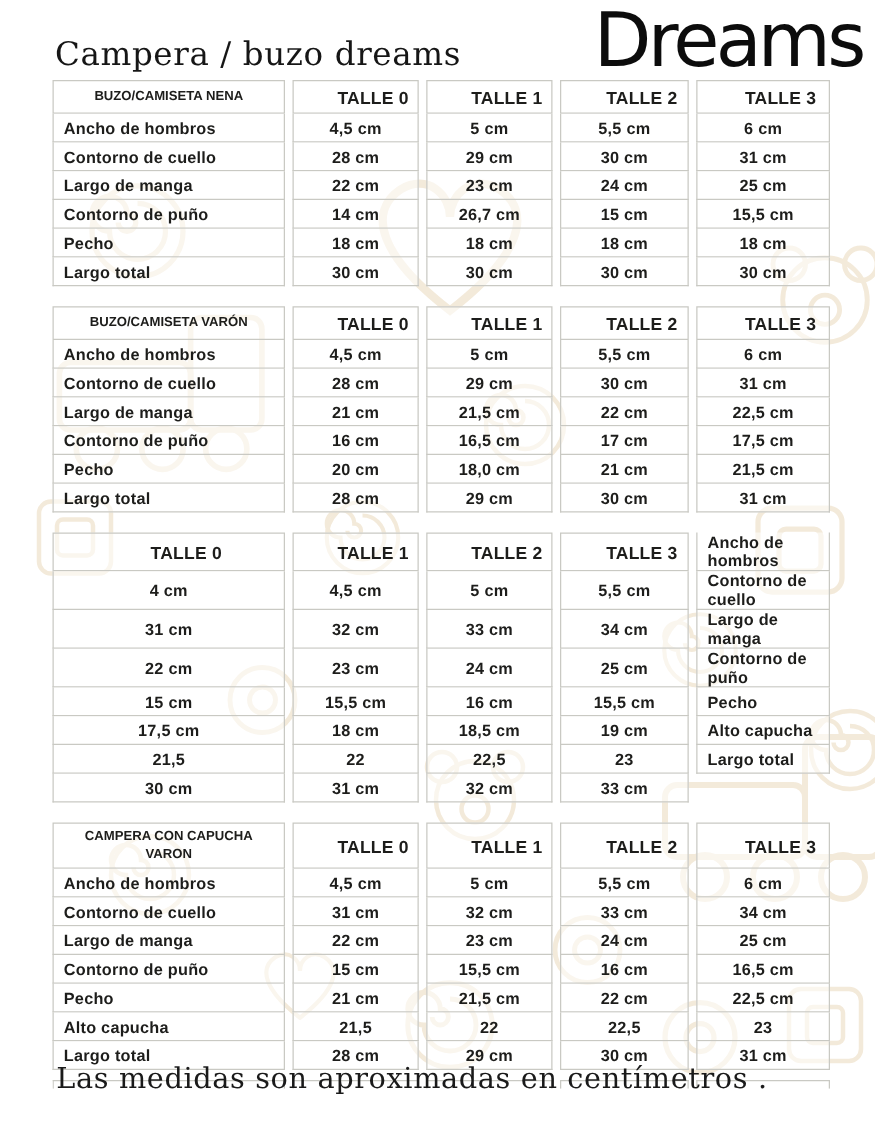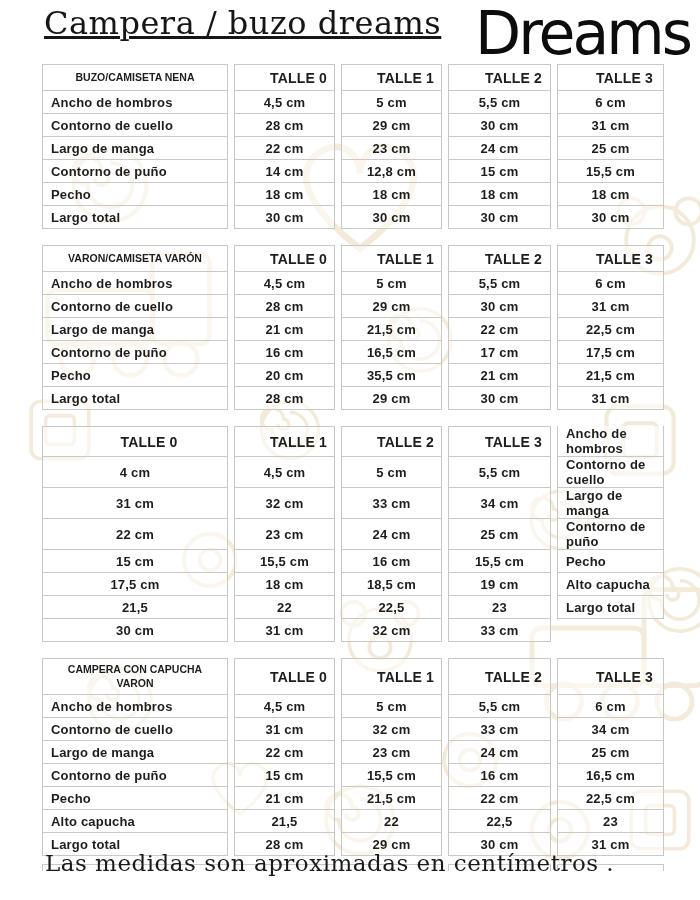--- a/index.html
+++ b/index.html
@@ -6,21 +6,21 @@
     --border:#c9c9c3;
     --text:#1d1d1b;
     --wm:#ead9bc;
   }
   *{box-sizing:border-box;margin:0;padding:0;}
   html,body{width:700px;height:900px;background:#fff;overflow:hidden;}
   .doc{position:relative;width:700px;height:900px;background:#fff;font-family:"Liberation Sans",sans-serif;color:var(--text);}
 
   
   .header{position:absolute;top:0;left:0;width:700px;height:64px;z-index:3;}
-  .doc-title{position:absolute;left:44px;top:4px;font-family:"DejaVu Serif",serif;font-weight:400;font-size:32px;letter-spacing:.5px;color:#161616;white-space:nowrap;text-decoration:underline;}
+  .doc-title{position:absolute;left:44px;top:29px;font-family:"DejaVu Serif",serif;font-weight:400;font-size:26px;letter-spacing:.5px;color:#161616;white-space:nowrap;}
   .brand{position:absolute;right:10px;top:0;height:66px;display:flex;align-items:center;font-family:"DejaVu Sans",sans-serif;font-weight:400;font-size:60px;letter-spacing:-3px;color:#0c0c0c;}
 
   
   .watermark{position:absolute;left:0;top:0;width:700px;height:900px;z-index:1;pointer-events:none;}
 
   
   .tables-region{position:absolute;left:42px;top:64px;width:622px;z-index:2;}
   .size-table{display:grid;grid-template-columns:186px 101px 101px 103px 107px;column-gap:6px;margin-bottom:16px;}
   .cell{background:rgba(255,255,255,0.55);border-left:1px solid var(--border);border-right:1px solid var(--border);border-bottom:1px solid var(--border);display:flex;align-items:center;justify-content:center;font-weight:700;color:var(--text);}
   .cell.head{border-top:1px solid var(--border);}
@@ -116,36 +116,36 @@
         <div class="cell value-cell">29 cm</div>
         <div class="cell value-cell">30 cm</div>
         <div class="cell value-cell">31 cm</div>
         <div class="cell label-cell">Largo de manga</div>
         <div class="cell value-cell">22 cm</div>
         <div class="cell value-cell">23 cm</div>
         <div class="cell value-cell">24 cm</div>
         <div class="cell value-cell">25 cm</div>
         <div class="cell label-cell">Contorno de puño</div>
         <div class="cell value-cell">14 cm</div>
-        <div class="cell value-cell">12,8 cm</div>
+        <div class="cell value-cell">26,7 cm</div>
         <div class="cell value-cell">15 cm</div>
         <div class="cell value-cell">15,5 cm</div>
         <div class="cell label-cell">Pecho</div>
         <div class="cell value-cell">18 cm</div>
         <div class="cell value-cell">18 cm</div>
         <div class="cell value-cell">18 cm</div>
         <div class="cell value-cell">18 cm</div>
         <div class="cell label-cell">Largo total</div>
         <div class="cell value-cell">30 cm</div>
         <div class="cell value-cell">30 cm</div>
         <div class="cell value-cell">30 cm</div>
         <div class="cell value-cell">30 cm</div>
       </div>
       <div class="size-table">
-        <div class="cell head name-cell">VARON/CAMISETA VARÓN</div>
+        <div class="cell head name-cell">BUZO/CAMISETA VARÓN</div>
         <div class="cell head talle-cell">TALLE 0</div>
         <div class="cell head talle-cell">TALLE 1</div>
         <div class="cell head talle-cell">TALLE 2</div>
         <div class="cell head talle-cell">TALLE 3</div>
         <div class="cell label-cell">Ancho de hombros</div>
         <div class="cell value-cell">4,5 cm</div>
         <div class="cell value-cell">5 cm</div>
         <div class="cell value-cell">5,5 cm</div>
         <div class="cell value-cell">6 cm</div>
         <div class="cell label-cell">Contorno de cuello</div>
@@ -158,21 +158,21 @@
         <div class="cell value-cell">21,5 cm</div>
         <div class="cell value-cell">22 cm</div>
         <div class="cell value-cell">22,5 cm</div>
         <div class="cell label-cell">Contorno de puño</div>
         <div class="cell value-cell">16 cm</div>
         <div class="cell value-cell">16,5 cm</div>
         <div class="cell value-cell">17 cm</div>
         <div class="cell value-cell">17,5 cm</div>
         <div class="cell label-cell">Pecho</div>
         <div class="cell value-cell">20 cm</div>
-        <div class="cell value-cell">35,5 cm</div>
+        <div class="cell value-cell">18,0 cm</div>
         <div class="cell value-cell">21 cm</div>
         <div class="cell value-cell">21,5 cm</div>
         <div class="cell label-cell">Largo total</div>
         <div class="cell value-cell">28 cm</div>
         <div class="cell value-cell">29 cm</div>
         <div class="cell value-cell">30 cm</div>
         <div class="cell value-cell">31 cm</div>
       </div>
       <div class="size-table">
         <div class="cell head talle-cell">TALLE 0</div>

